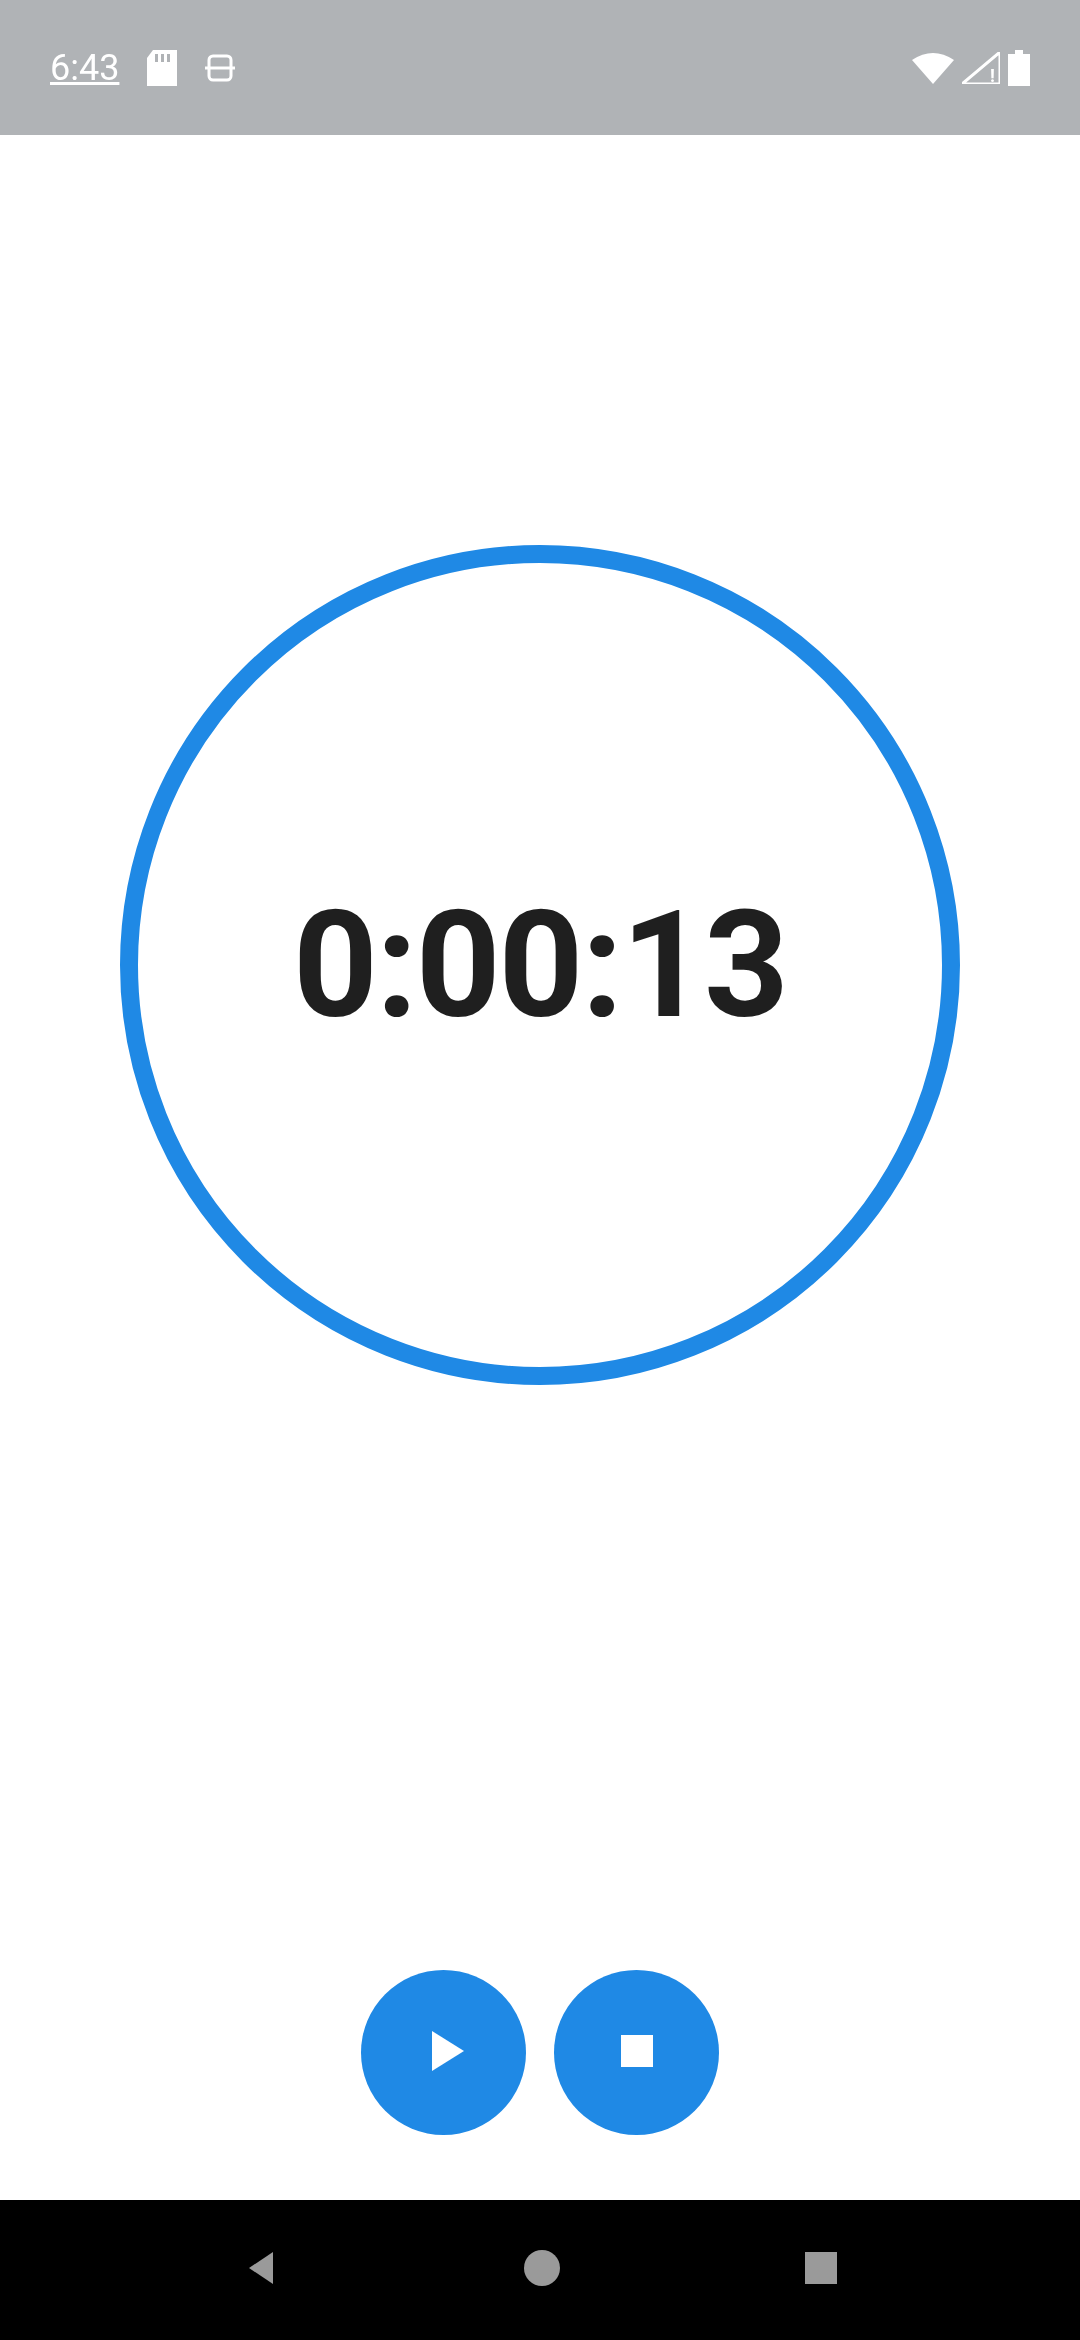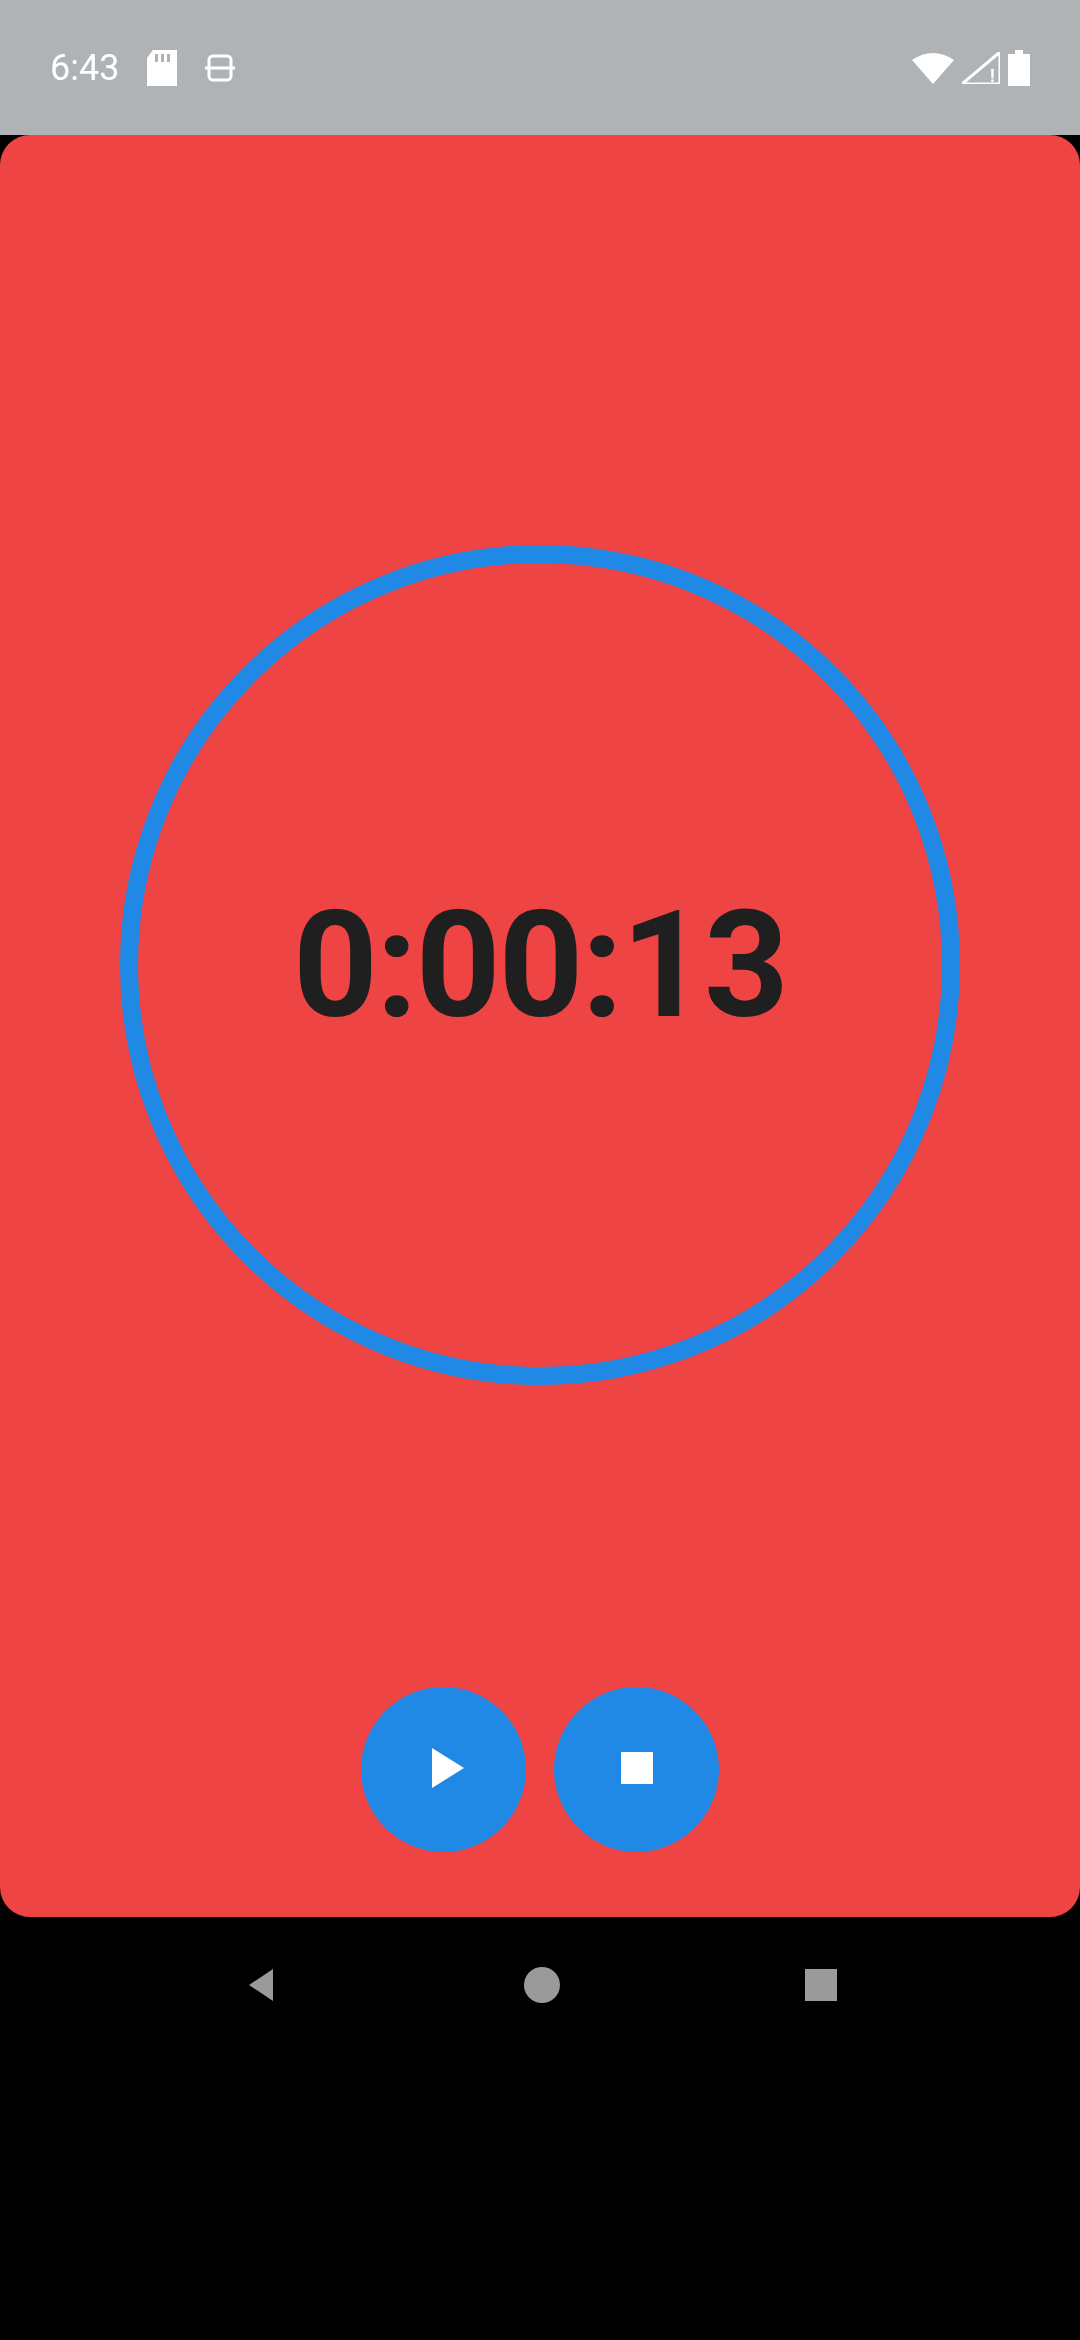--- a/index.html
+++ b/index.html
@@ -25,42 +25,42 @@
       padding: 0 50px;
       color: #fff;
     }
     
     .status-left {
       display: flex;
       align-items: center;
       gap: 28px;
       font-size: 36px;
       font-weight: 400;
+      text-decoration: underline;
     }
     
     .status-right {
       display: flex;
       align-items: center;
       gap: 8px;
     }
     
     .status-icon {
       display: inline-flex;
       align-items: center;
       justify-content: center;
     }
     
     .app-content {
-      height: 1782px;
-      background: #ef4444;
+      height: 2065px;
+      background: #ffffff;
       display: flex;
       flex-direction: column;
       align-items: center;
       position: relative;
-      border-radius: 30px;
     }
     
     .timer-circle {
       width: 840px;
       height: 840px;
       border: 18px solid #1f89e5;
       border-radius: 50%;
       display: flex;
       align-items: center;
       justify-content: center;

